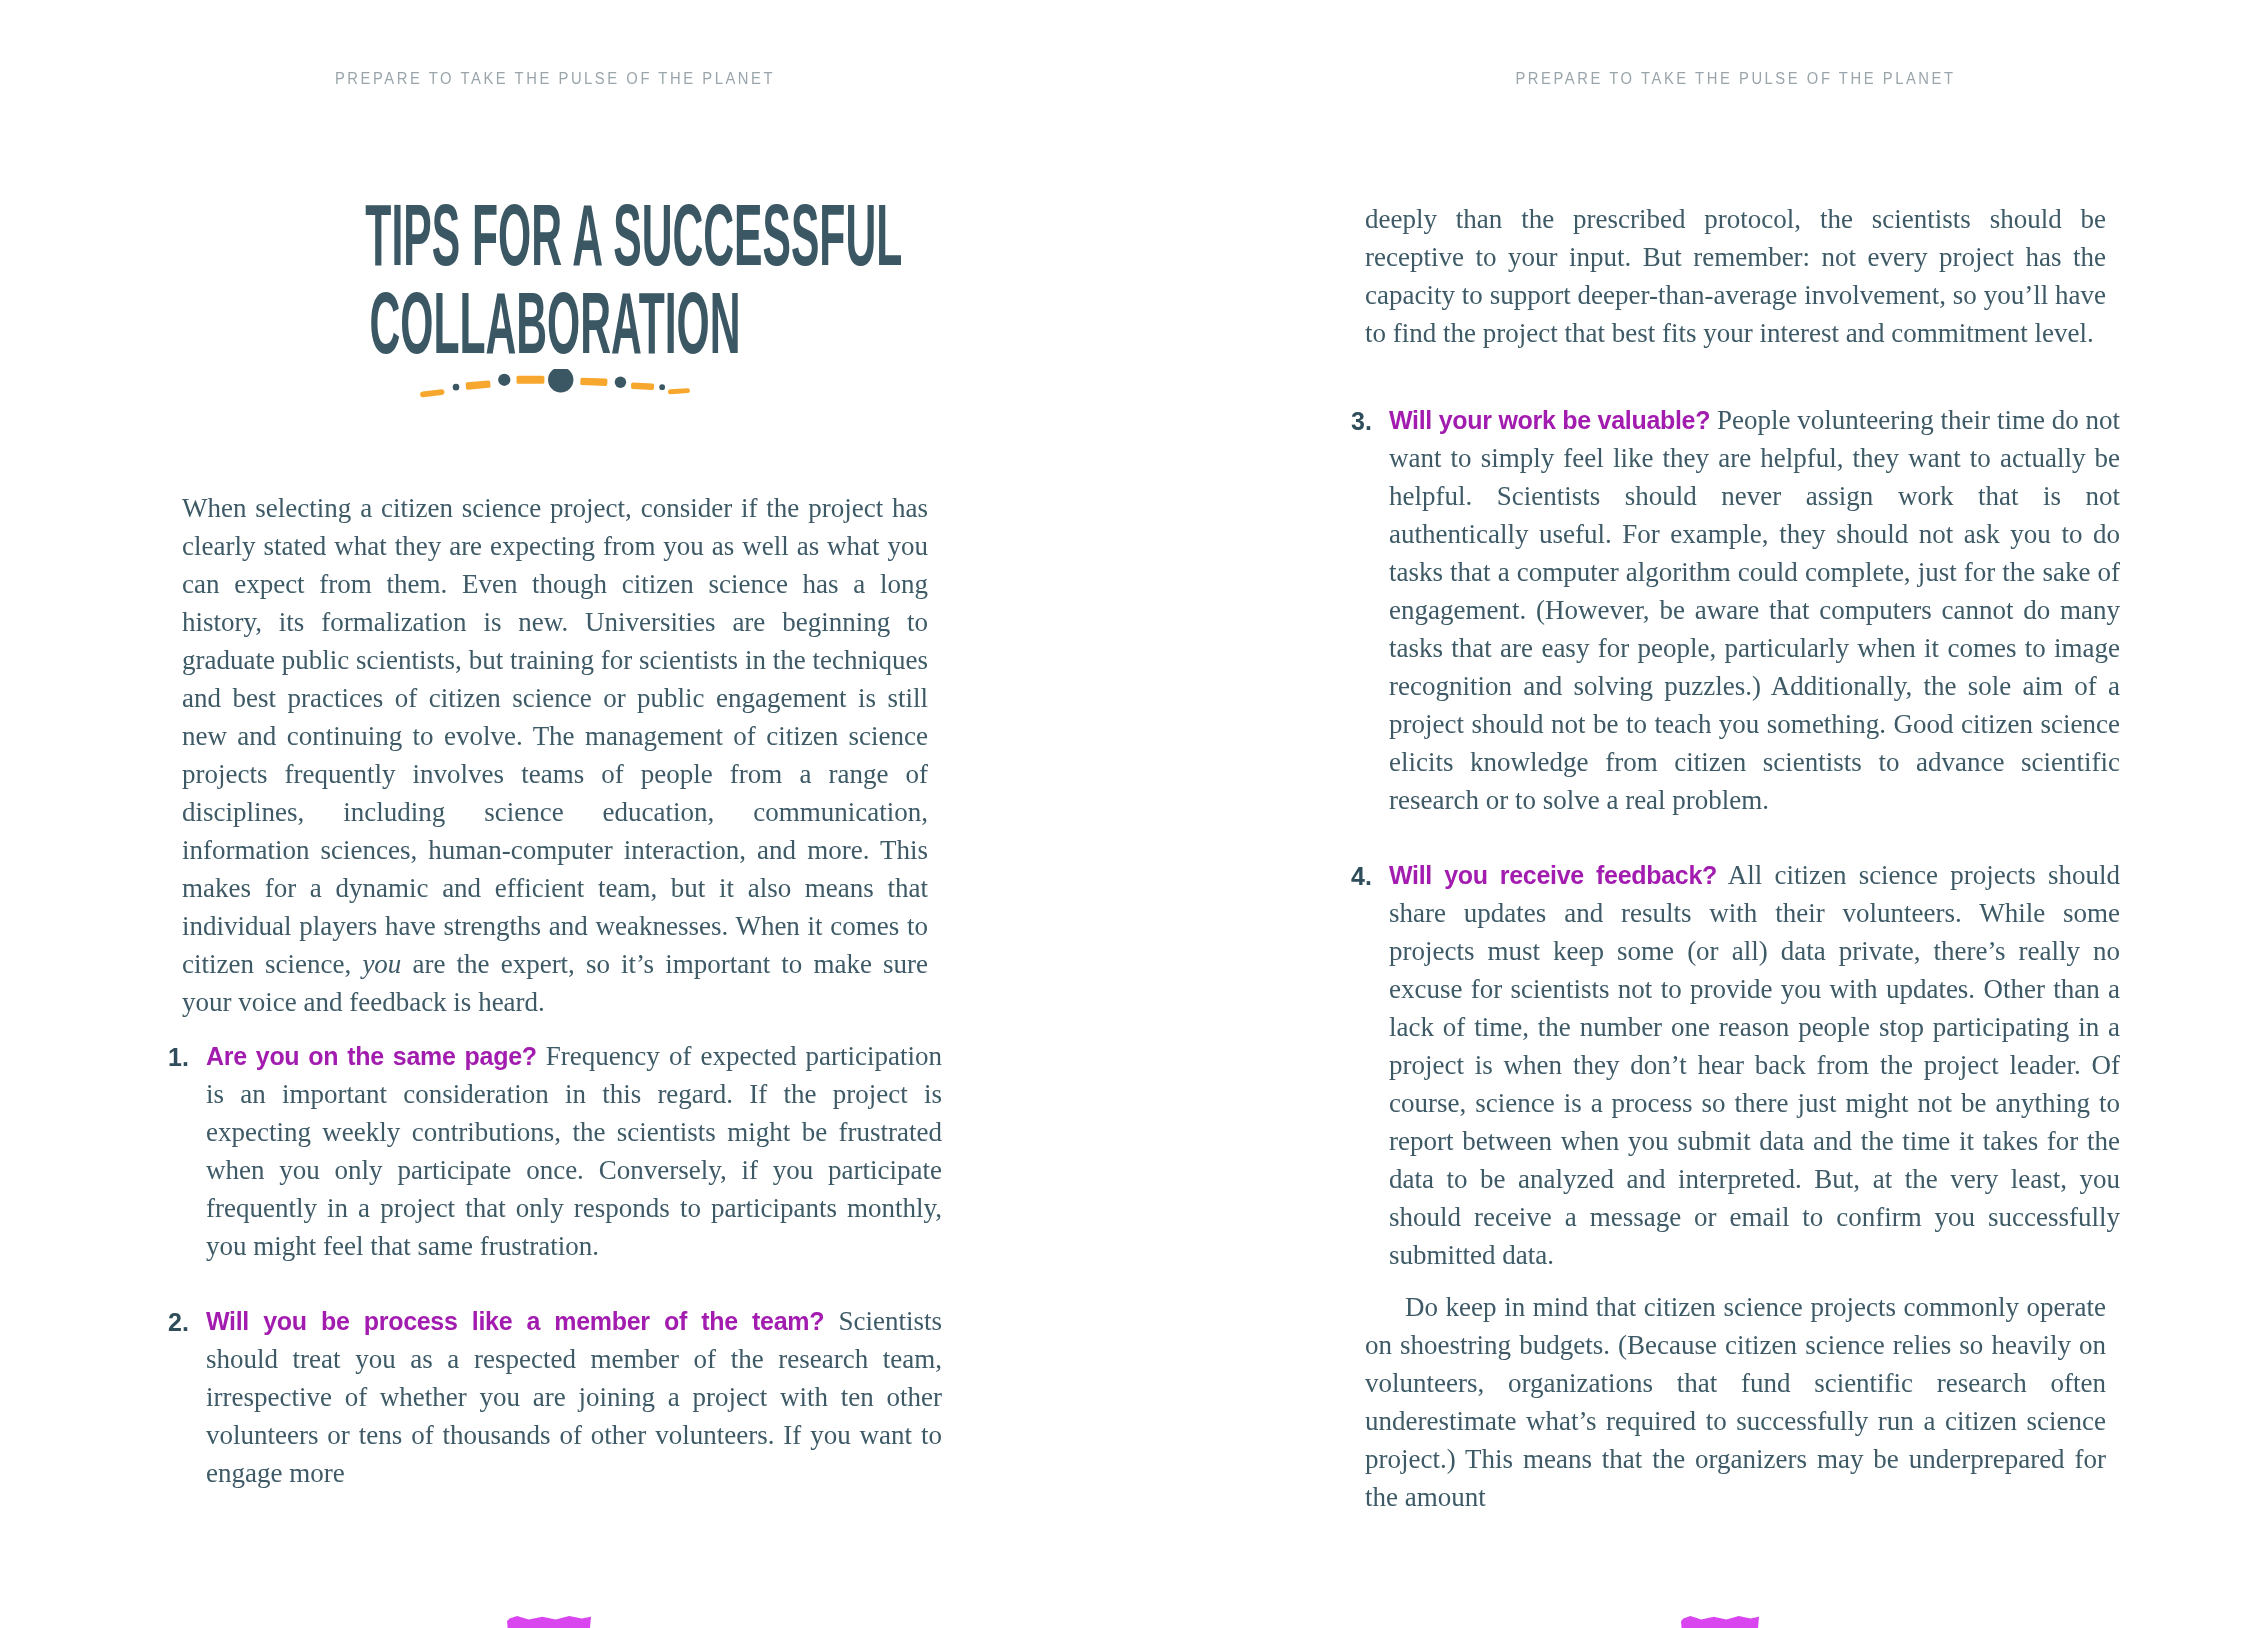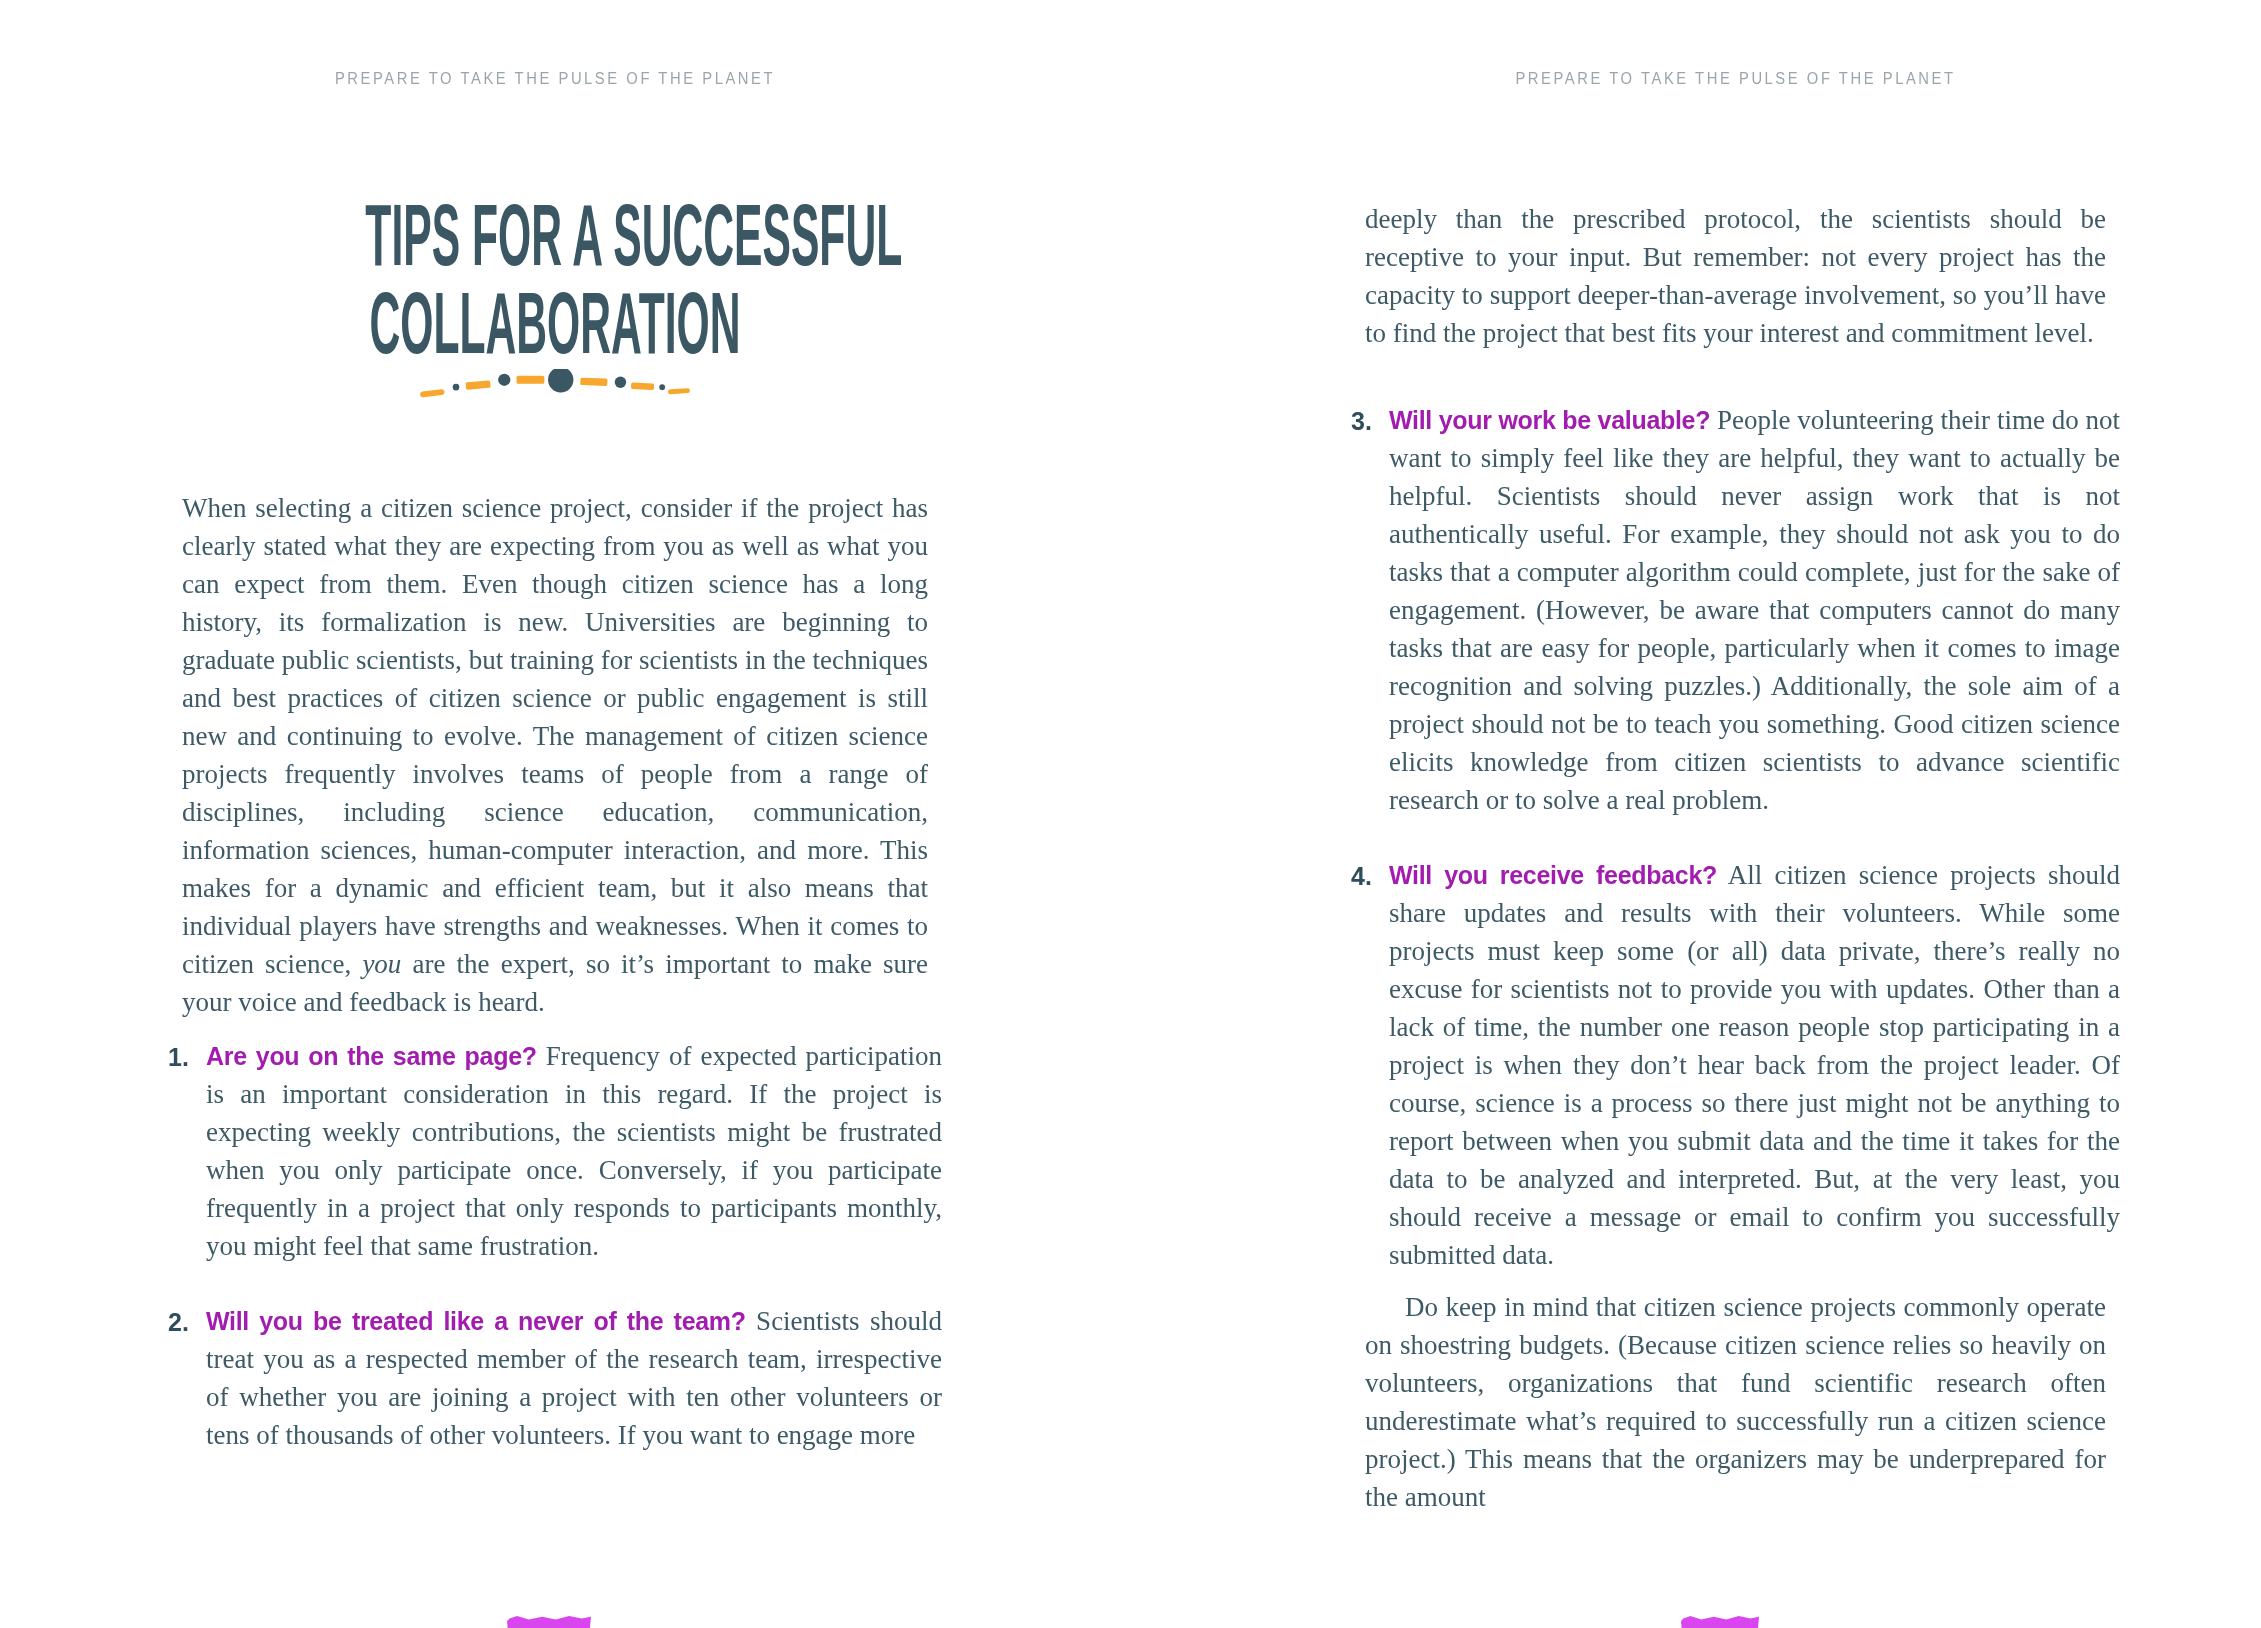--- a/index.html
+++ b/index.html
@@ -154,21 +154,21 @@
 
     <div class="flow" id="left-flow">
       <p><span>When selecting a citizen science project, consider if the project has clearly stated what they are expecting from you as well as what you can expect from them. Even though citizen science has a long history, its formalization is new. Universities are beginning to graduate public scientists, but training for scientists in the techniques and best practices of citizen science or public engagement is still new and continuing to evolve. The management of citizen science projects frequently involves teams of people from a range of disciplines, including science education, communication, information sciences, human-computer interaction, and more. This makes for a dynamic and efficient team, but it also means that individual players have strengths and weaknesses. When it comes to citizen science, </span><em class="intro-italic">you</em><span> are the expert, so it’s important to make sure your voice and feedback is heard.</span></p>
 
 
       <ol class="q-list">
         <li class="q-item">
           <span class="q-num">1.</span><span class="q-bold">Are you on the same page?</span><span> Frequency of expected participation is an important consideration in this regard. If the project is expecting weekly contributions, the scientists might be frustrated when you only participate once. Conversely, if you participate frequently in a project that only responds to participants monthly, you might feel that same frustration.</span>
         </li>
         <li class="q-item">
-          <span class="q-num">2.</span><span class="q-bold">Will you be treated like a never of the team?</span><span> Scientists should treat you as a respected member of the research team, irrespective of whether you are joining a project with ten other volunteers or tens of thousands of other volunteers. If you want to engage more</span>
+          <span class="q-num">2.</span><span class="q-bold">Will you be process like a member of the team?</span><span> Scientists should treat you as a respected member of the research team, irrespective of whether you are joining a project with ten other volunteers or tens of thousands of other volunteers. If you want to engage more</span>
         </li>
       </ol>
     </div>
 
     <div class="page-box" id="left-box">
       <span class="page-num">34</span>
     </div>
   </div>
 
   <div class="page-col" id="right-col">

